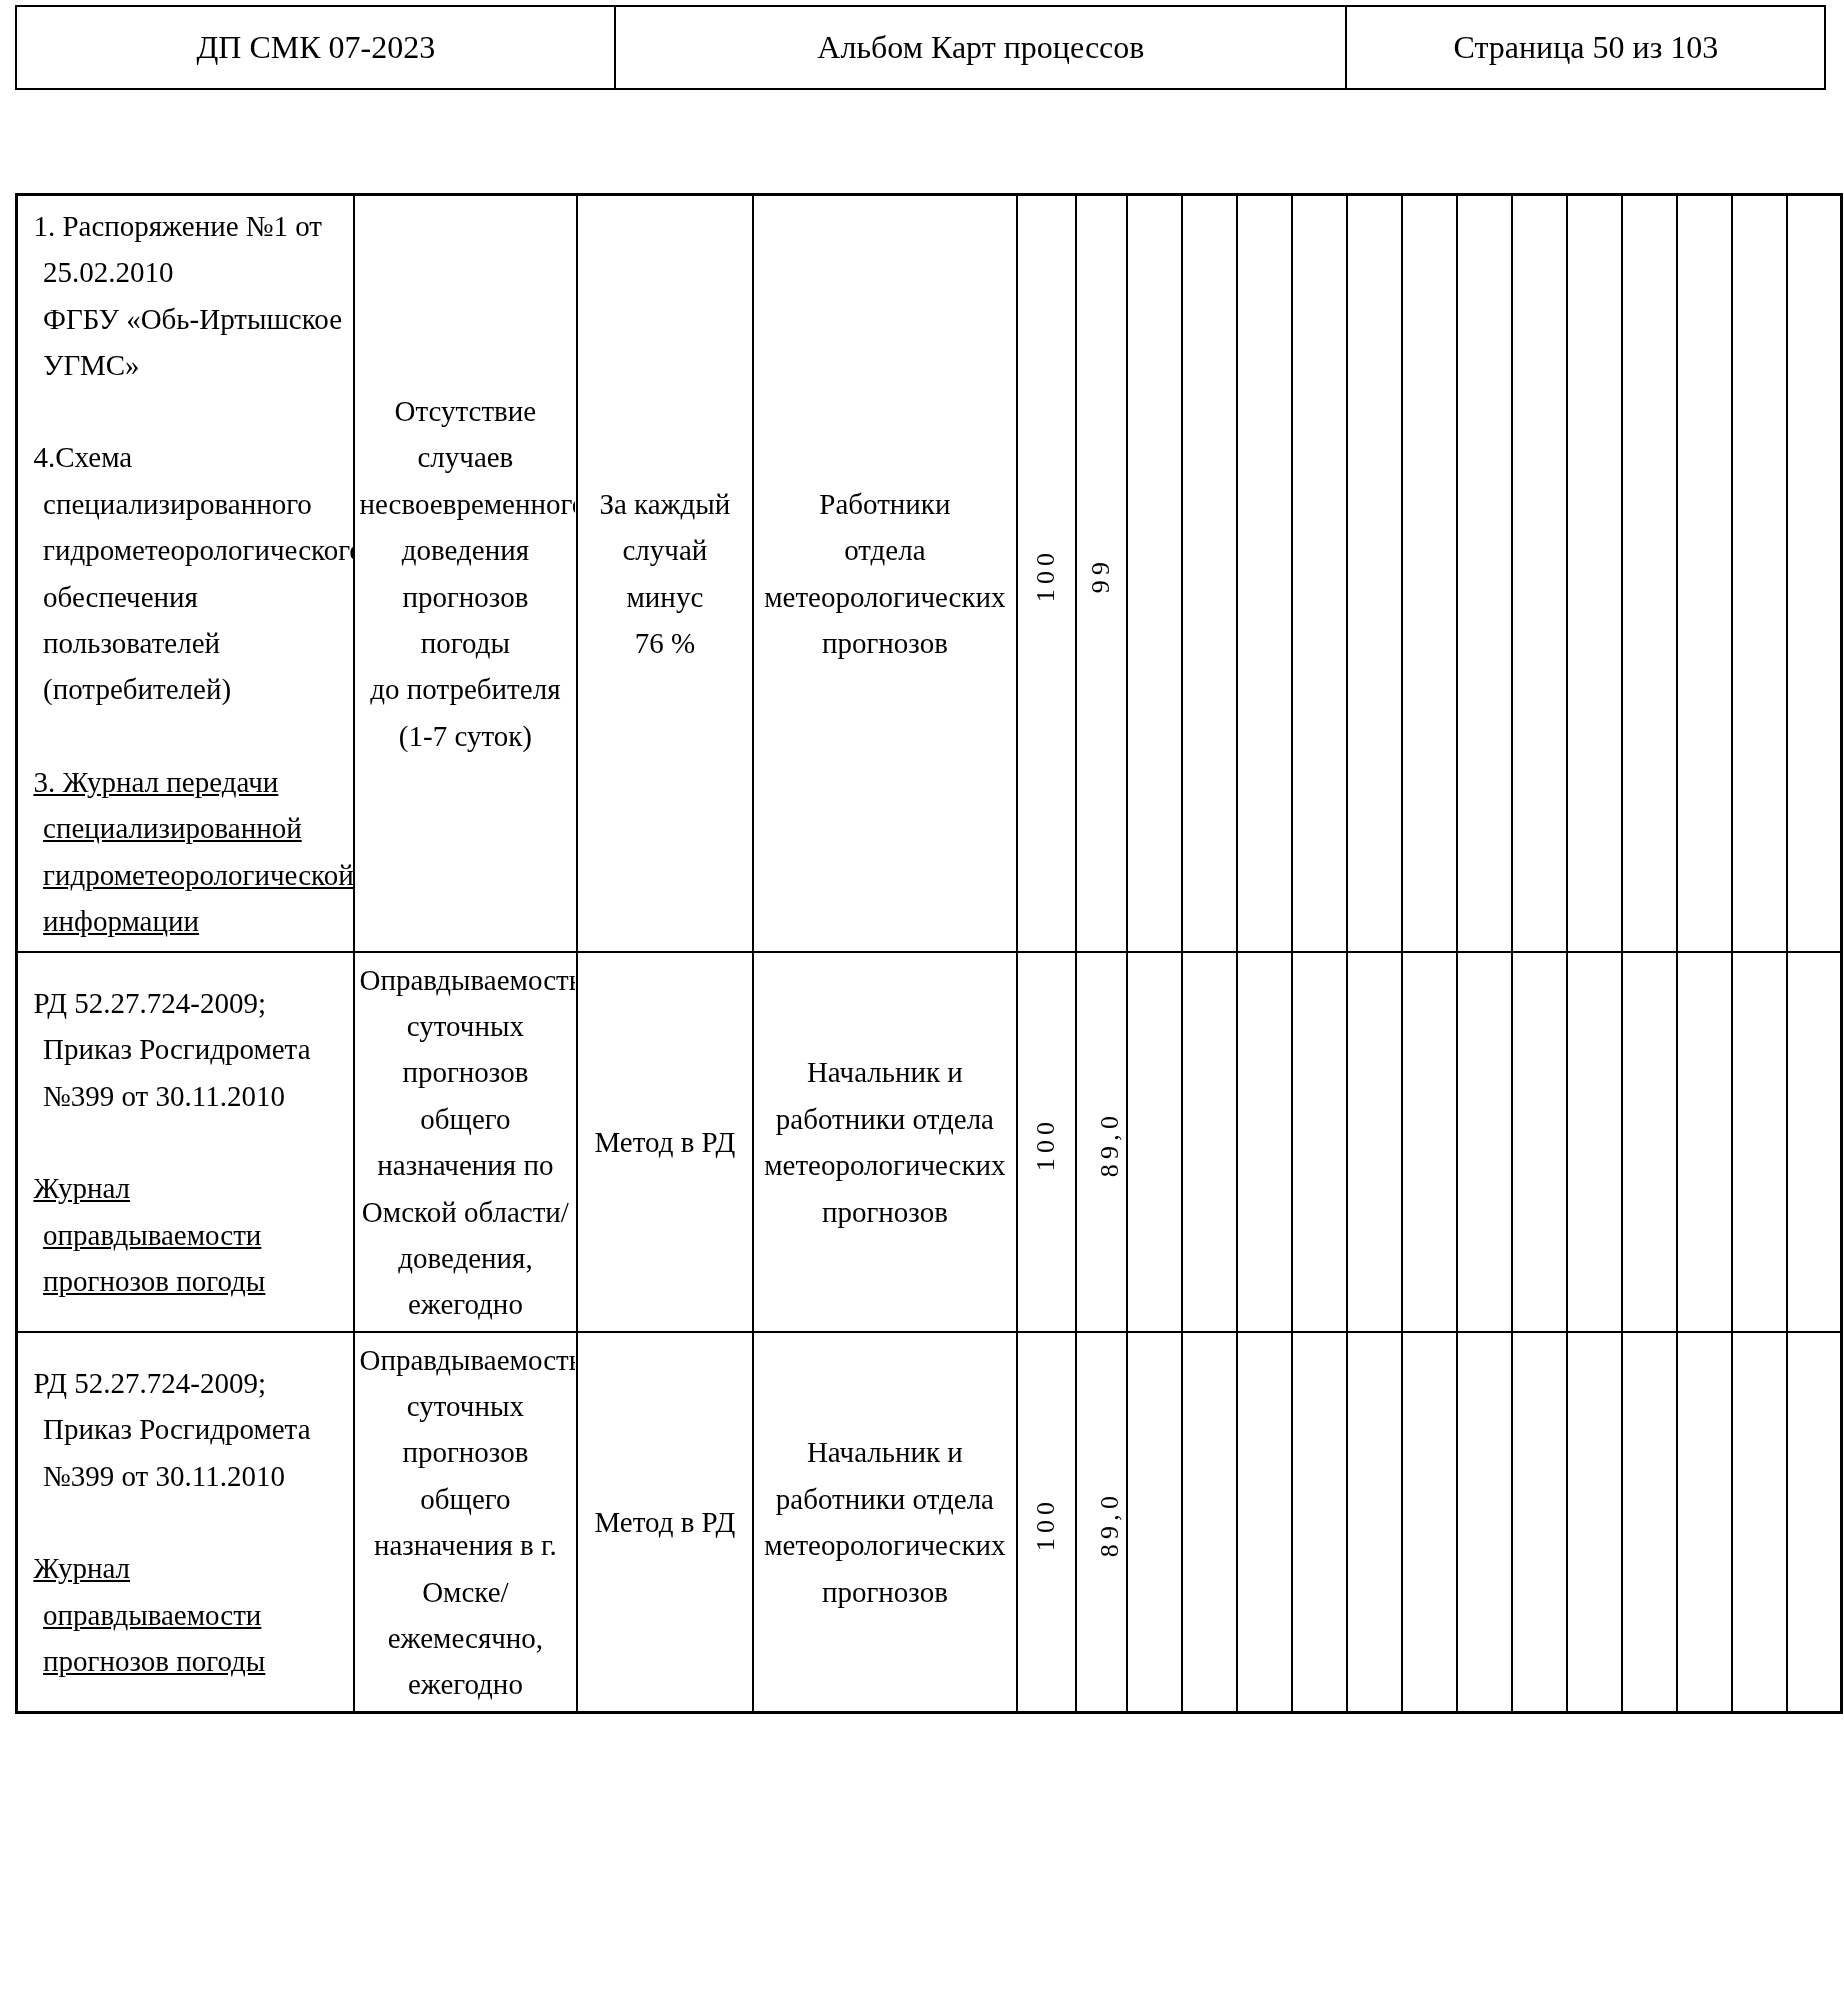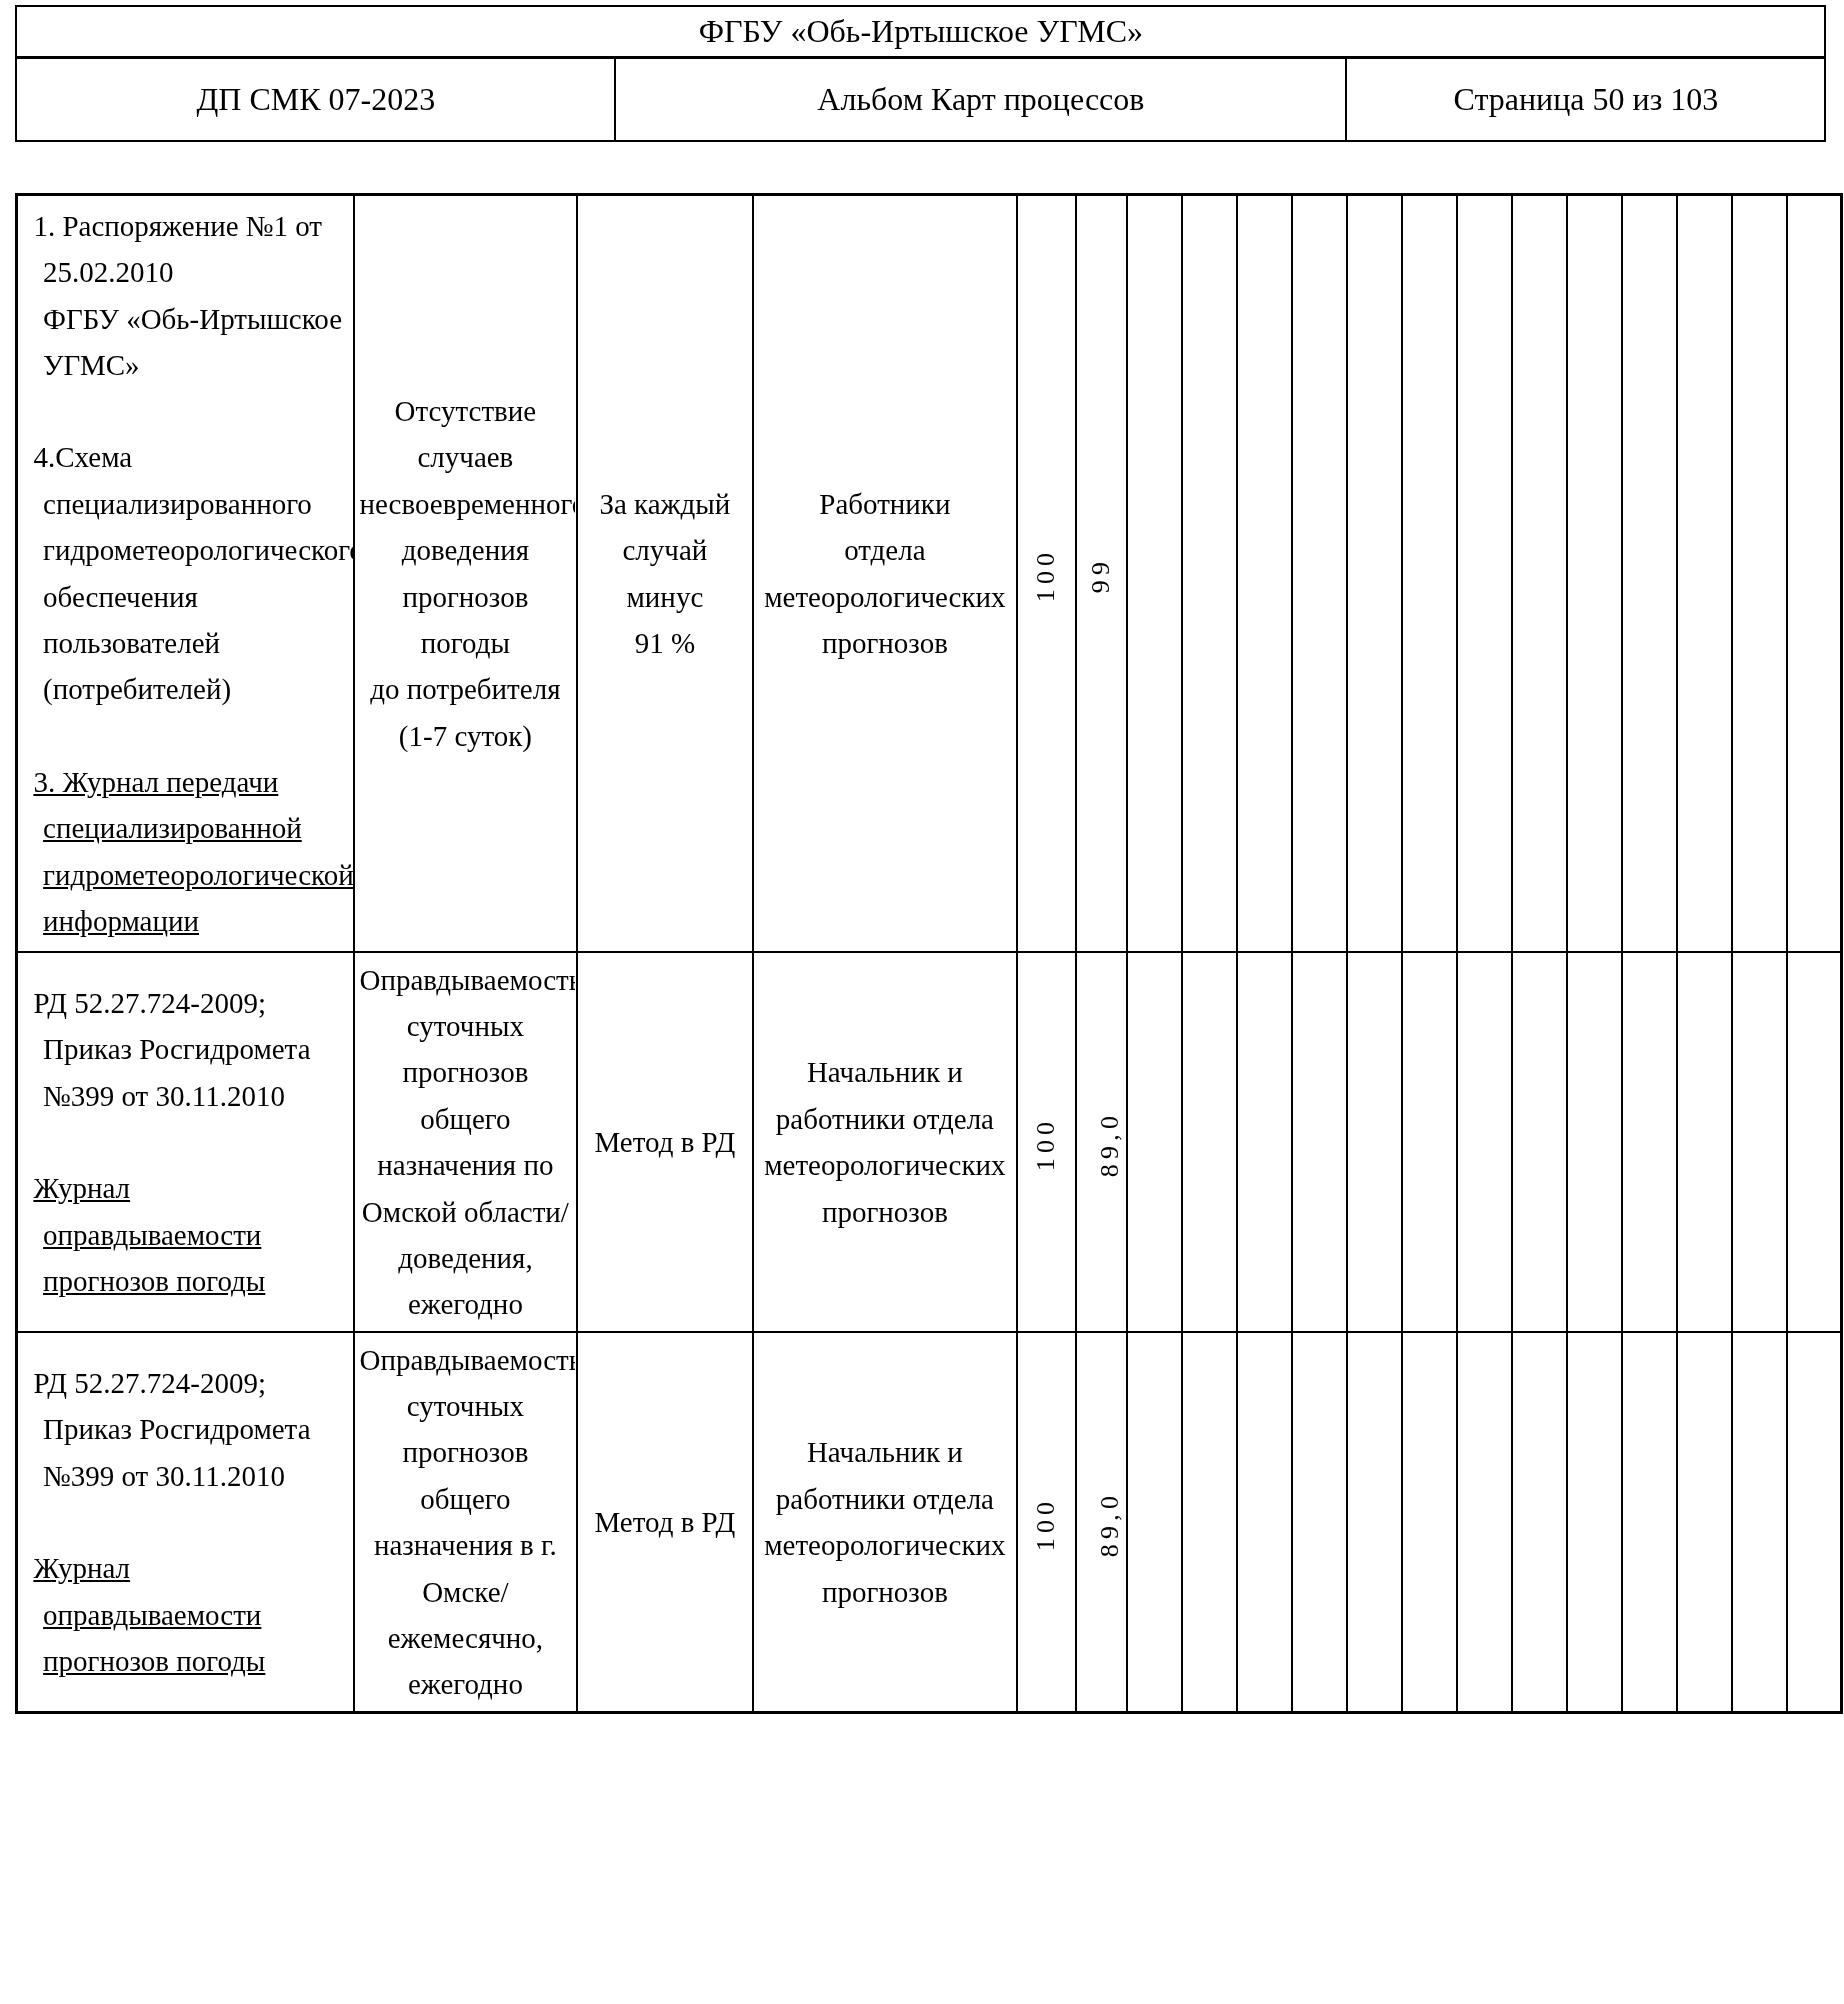--- a/index.html
+++ b/index.html
@@ -57,25 +57,20 @@
 
 <div class="page">
 
   <table class="hdr-table">
     <colgroup>
       <col style="width:599px">
       <col style="width:731px">
       <col style="width:479px">
     </colgroup>
     <tbody>
-        <tr class="hdr-title-row">
-      <td colspan="3">
-        <span>ФГБУ «Обь-Иртышское УГМС»</span>
-      </td>
-    </tr>
     <tr class="hdr-info-row">
       <td>
         <span>ДП СМК 07-2023</span>
       </td>
       <td>
         <span>Альбом Карт процессов</span>
       </td>
       <td>
         <span>Страница 50 из 103</span>
       </td>
@@ -130,21 +125,21 @@
 несвоевременного
 доведения
 прогнозов погоды
 до потребителя</span>
         <span class="pre ital">(1-7 суток)</span>
       </td>
       <td class="center">
         <span class="pre">За каждый
 случай
 минус
-91 %</span>
+76 %</span>
       </td>
       <td class="center">
         <span class="pre">Работники
 отдела
 метеорологических
 прогнозов</span>
       </td>
       <td class="vert-cell">
         <span class="vert">100</span>
       </td>

